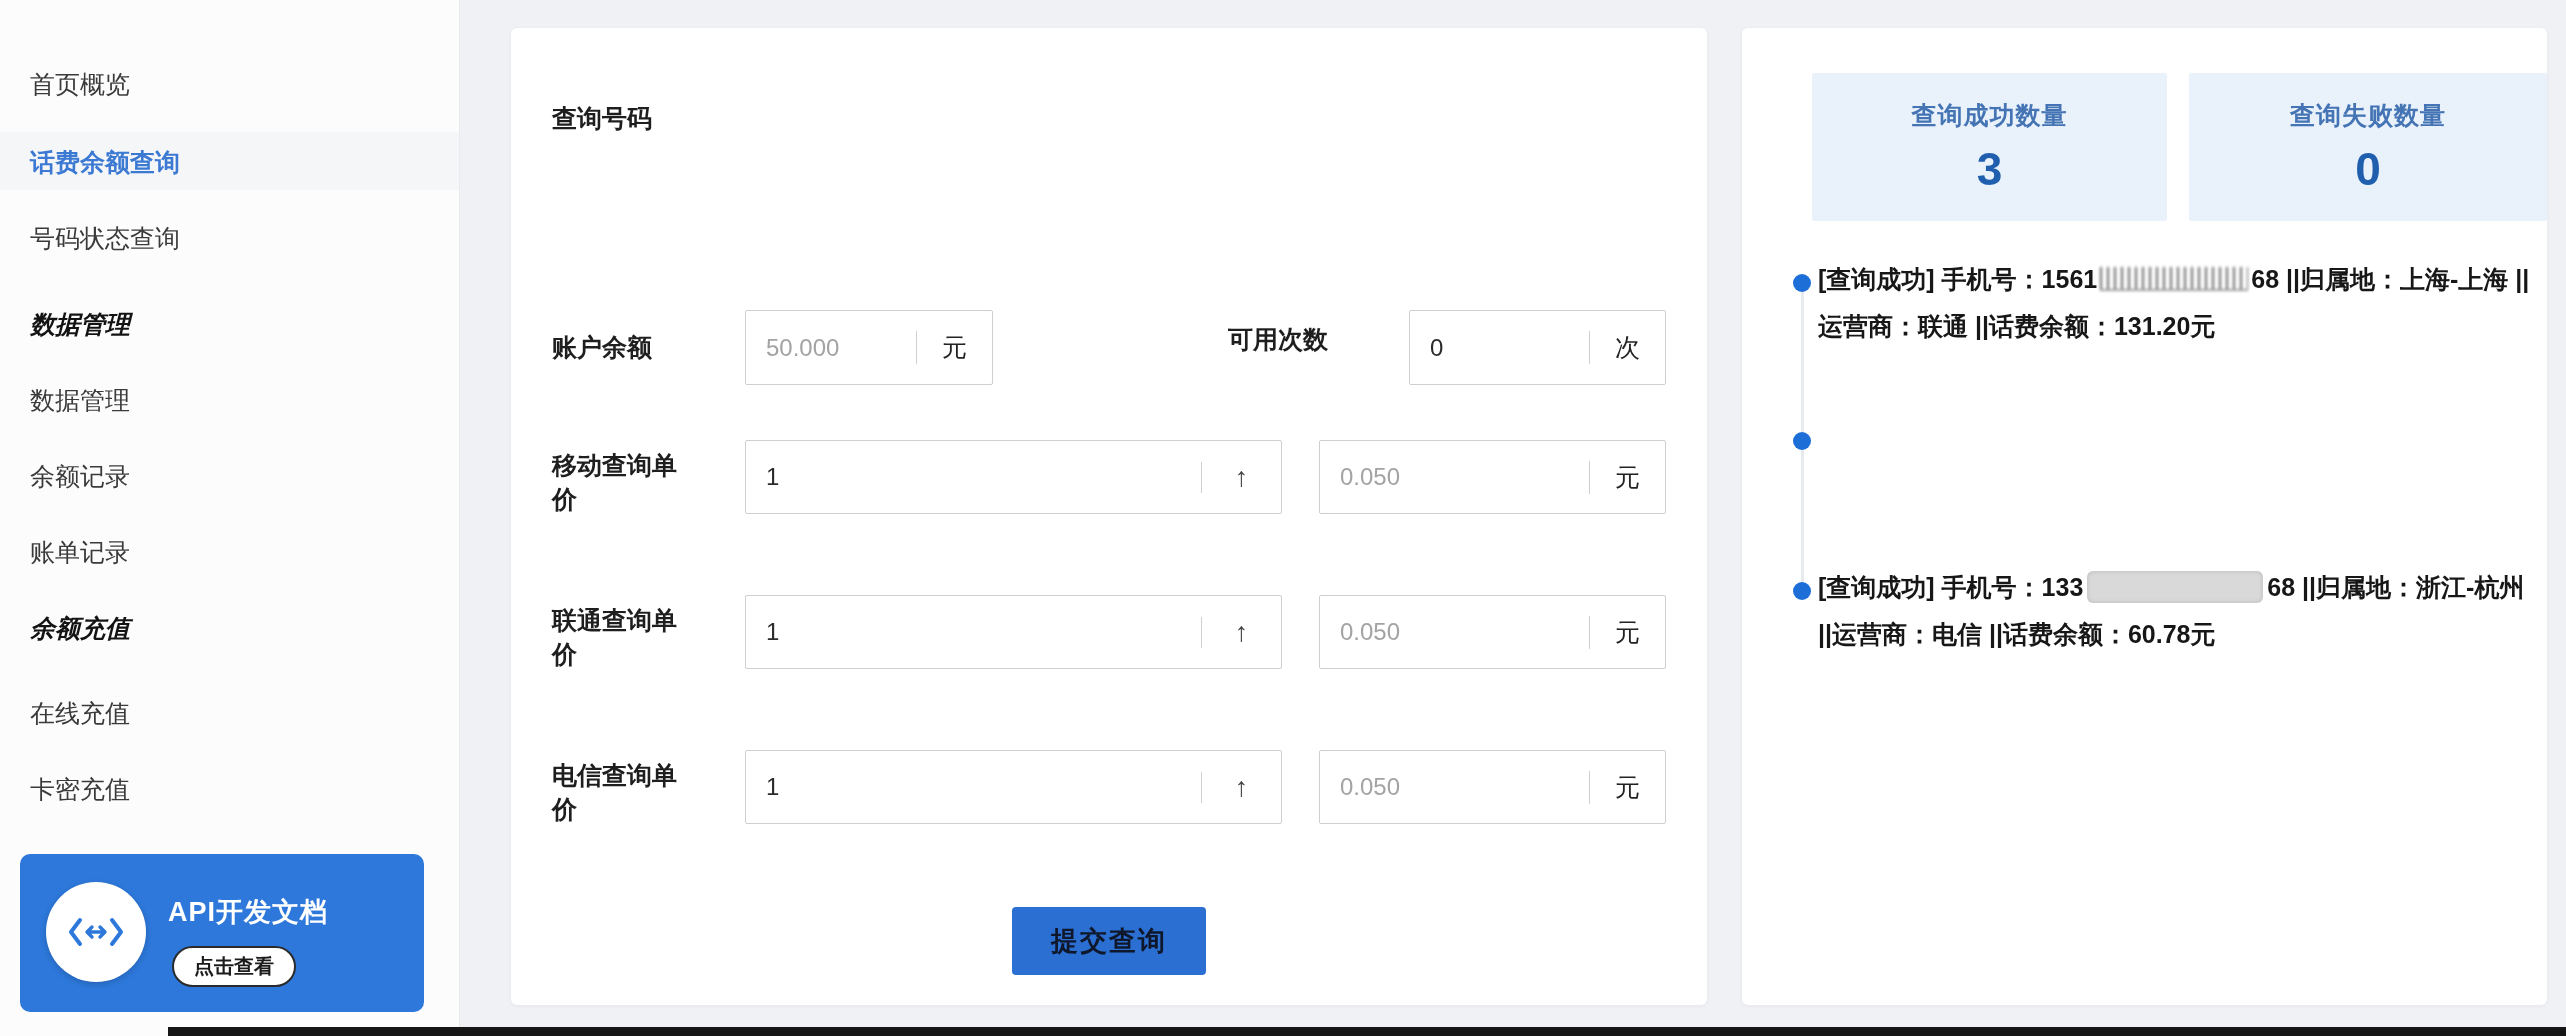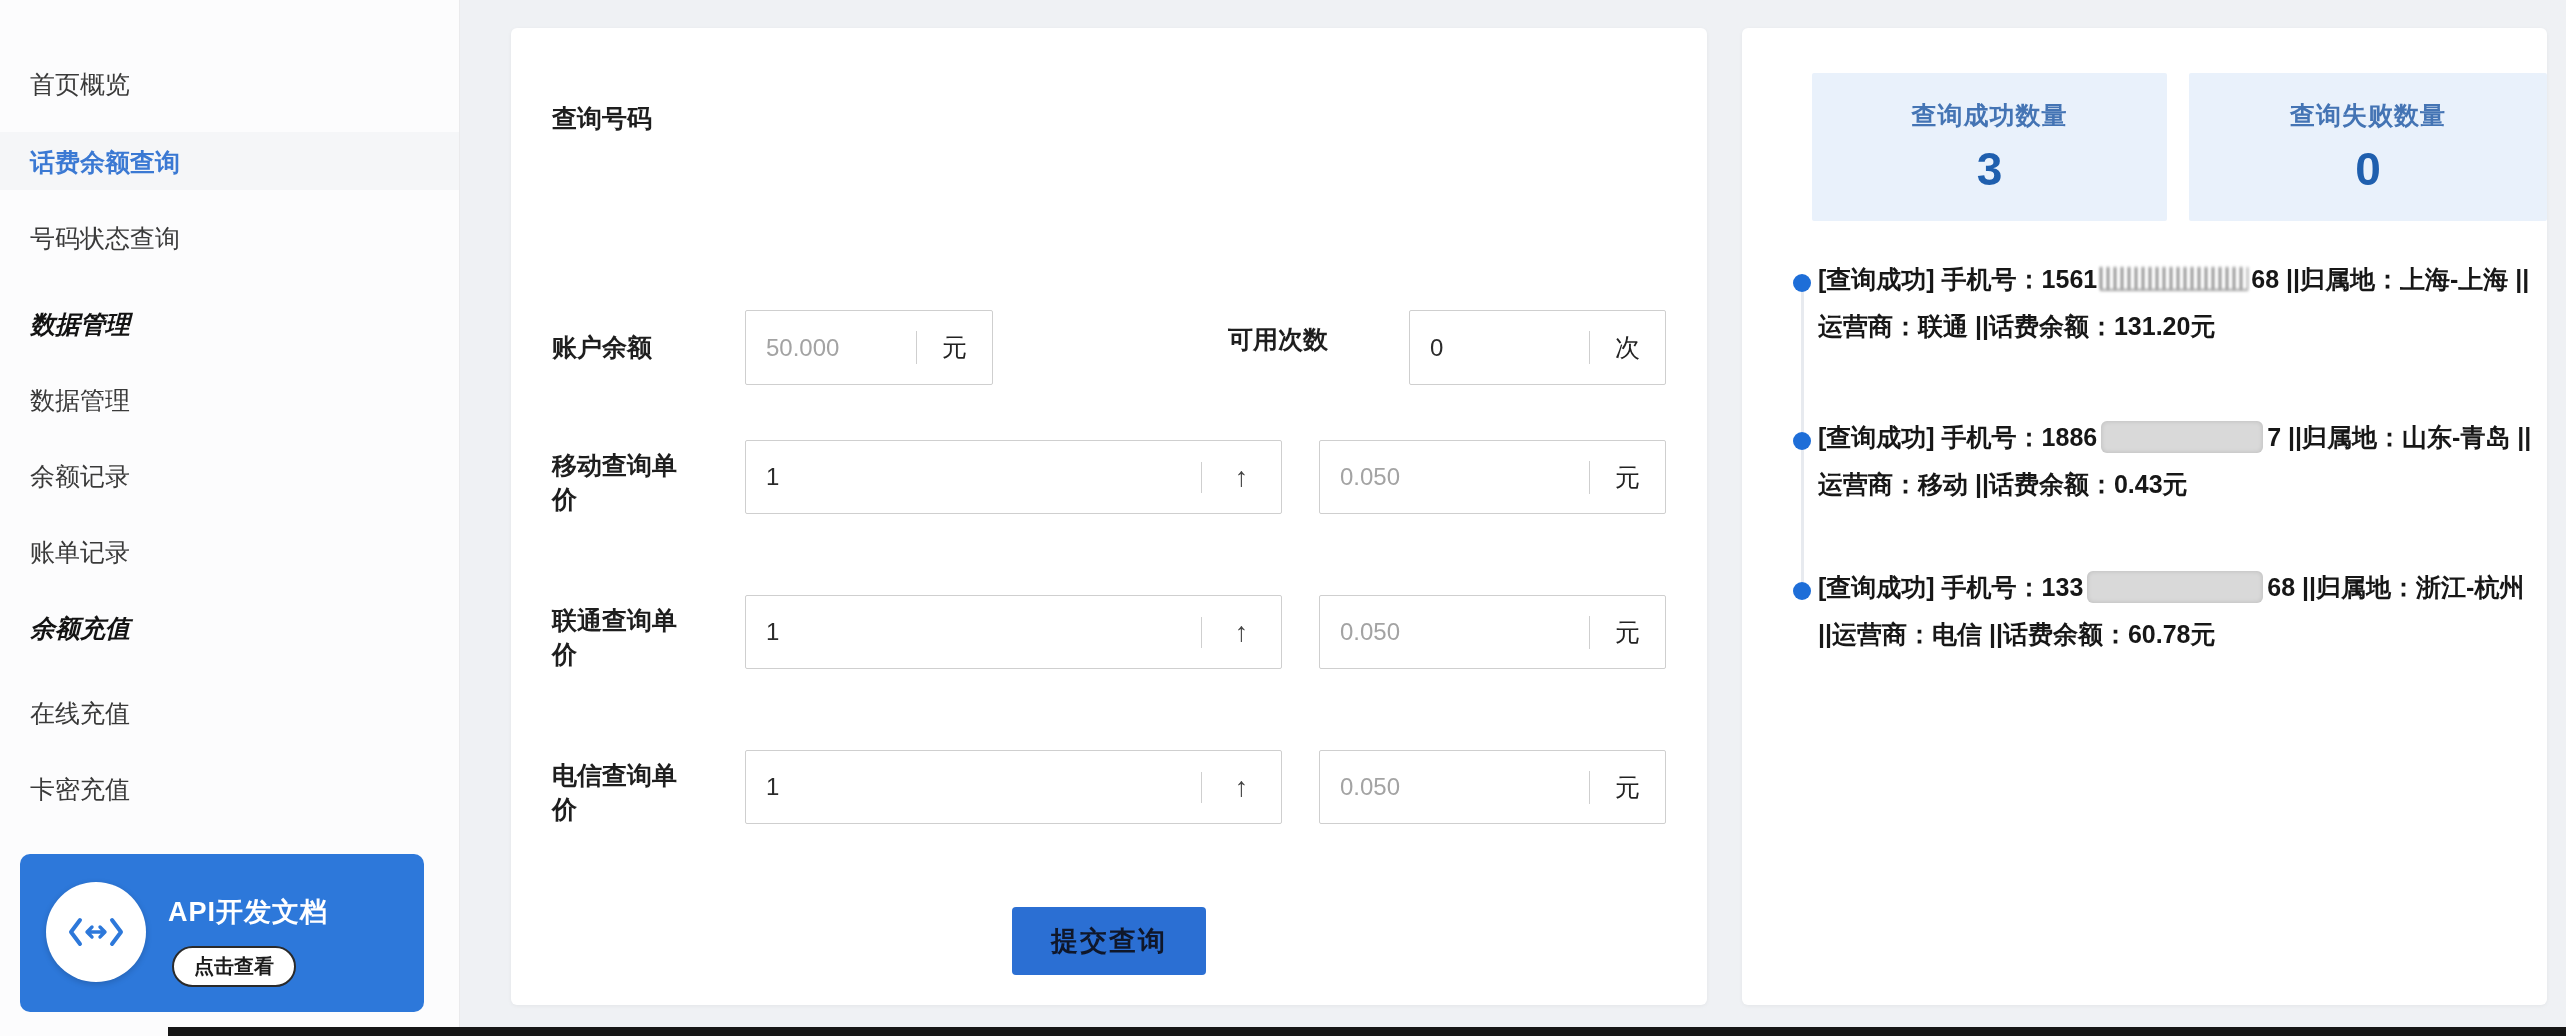--- a/index.html
+++ b/index.html
@@ -208,23 +208,20 @@
   </div>
 
   <div class="timeline-line"></div>
 
   <div class="bullet" style="top:246px"></div>
   <div class="entry" style="top:228px">
     <span>[查询成功] </span><span>手机号：</span><span>1561</span><span class="mask-digits" style="width:148px"></span><span>68</span><span> ||归属地：</span><span>上海-上海</span><span> ||运营商：</span><span>联通</span><span> ||话费余额：</span><span>131.20元</span>
   </div>
 
   <div class="bullet" style="top:404px"></div>
-  <div class="entry" style="top:386px">
-    <span>[查询成功] </span><span>手机号：</span><span>1886</span><span class="mask-box" style="width:162px"></span><span>7</span><span> ||归属地：</span><span>山东-青岛</span><span> ||运营商：</span><span>移动</span><span> ||话费余额：</span><span>0.43元</span>
-  </div>
 
   <div class="bullet" style="top:554px"></div>
   <div class="entry" style="top:536px">
     <span>[查询成功] </span><span>手机号：</span><span>133</span><span class="mask-box" style="width:176px"></span><span>68</span><span> ||归属地：</span><span>浙江-杭州</span><span> ||运营商：</span><span>电信</span><span> ||话费余额：</span><span>60.78元</span>
   </div>
 </div>
 
 <div class="bottom-bar"></div>
 
 </body></html>

